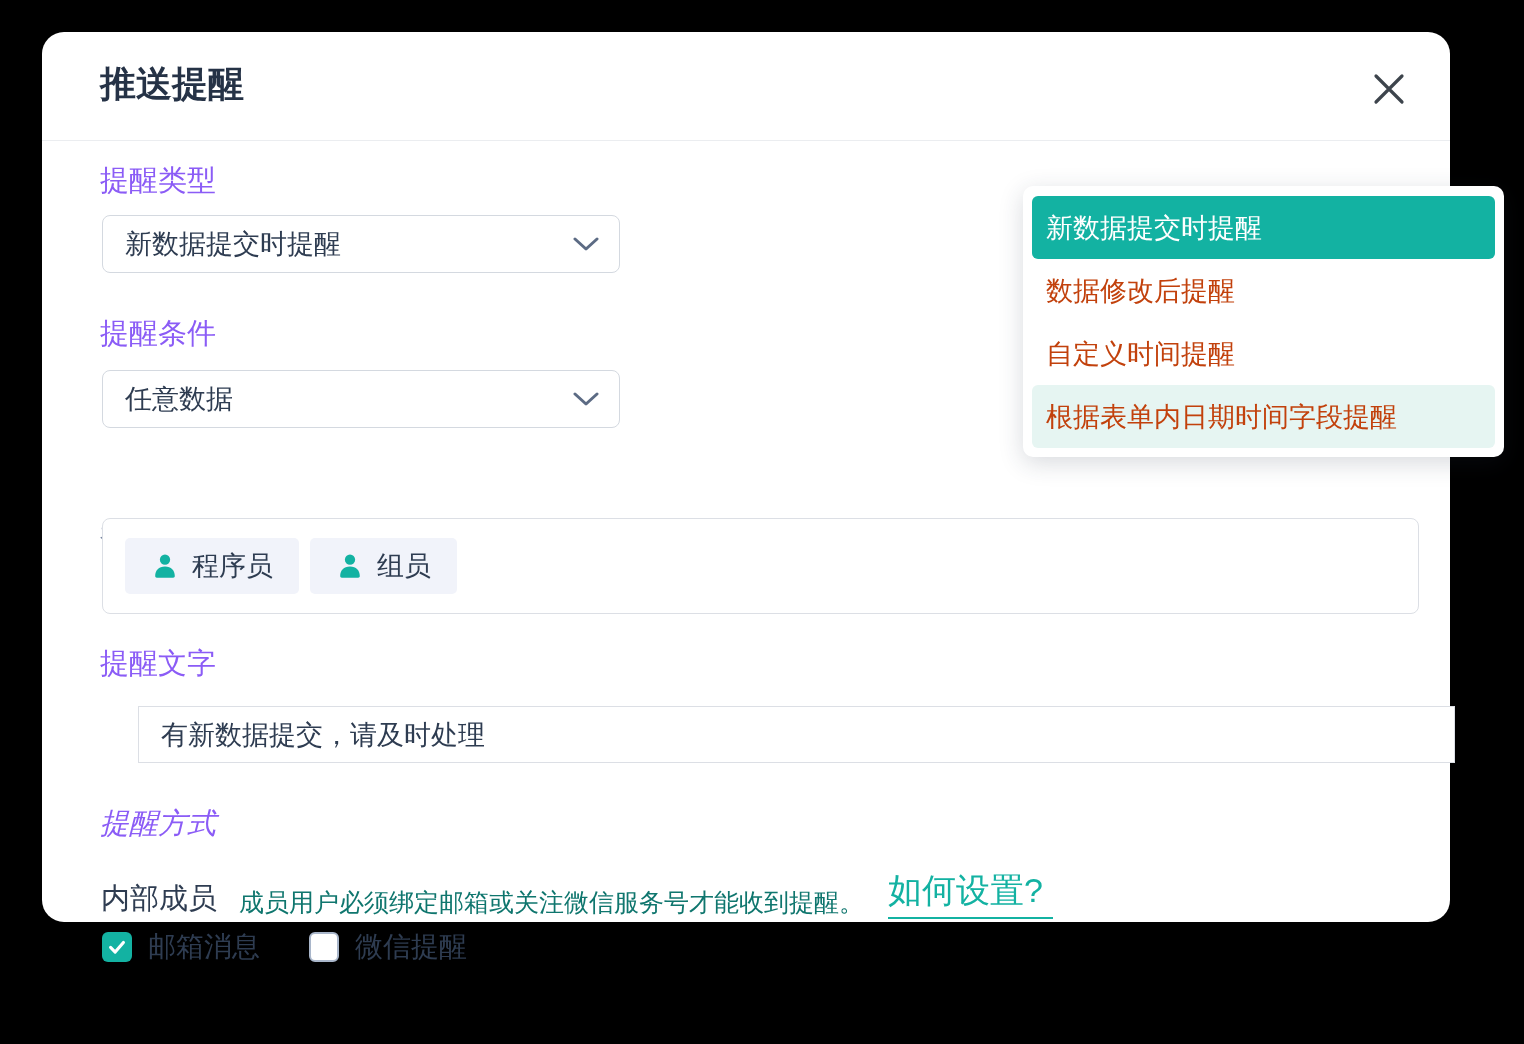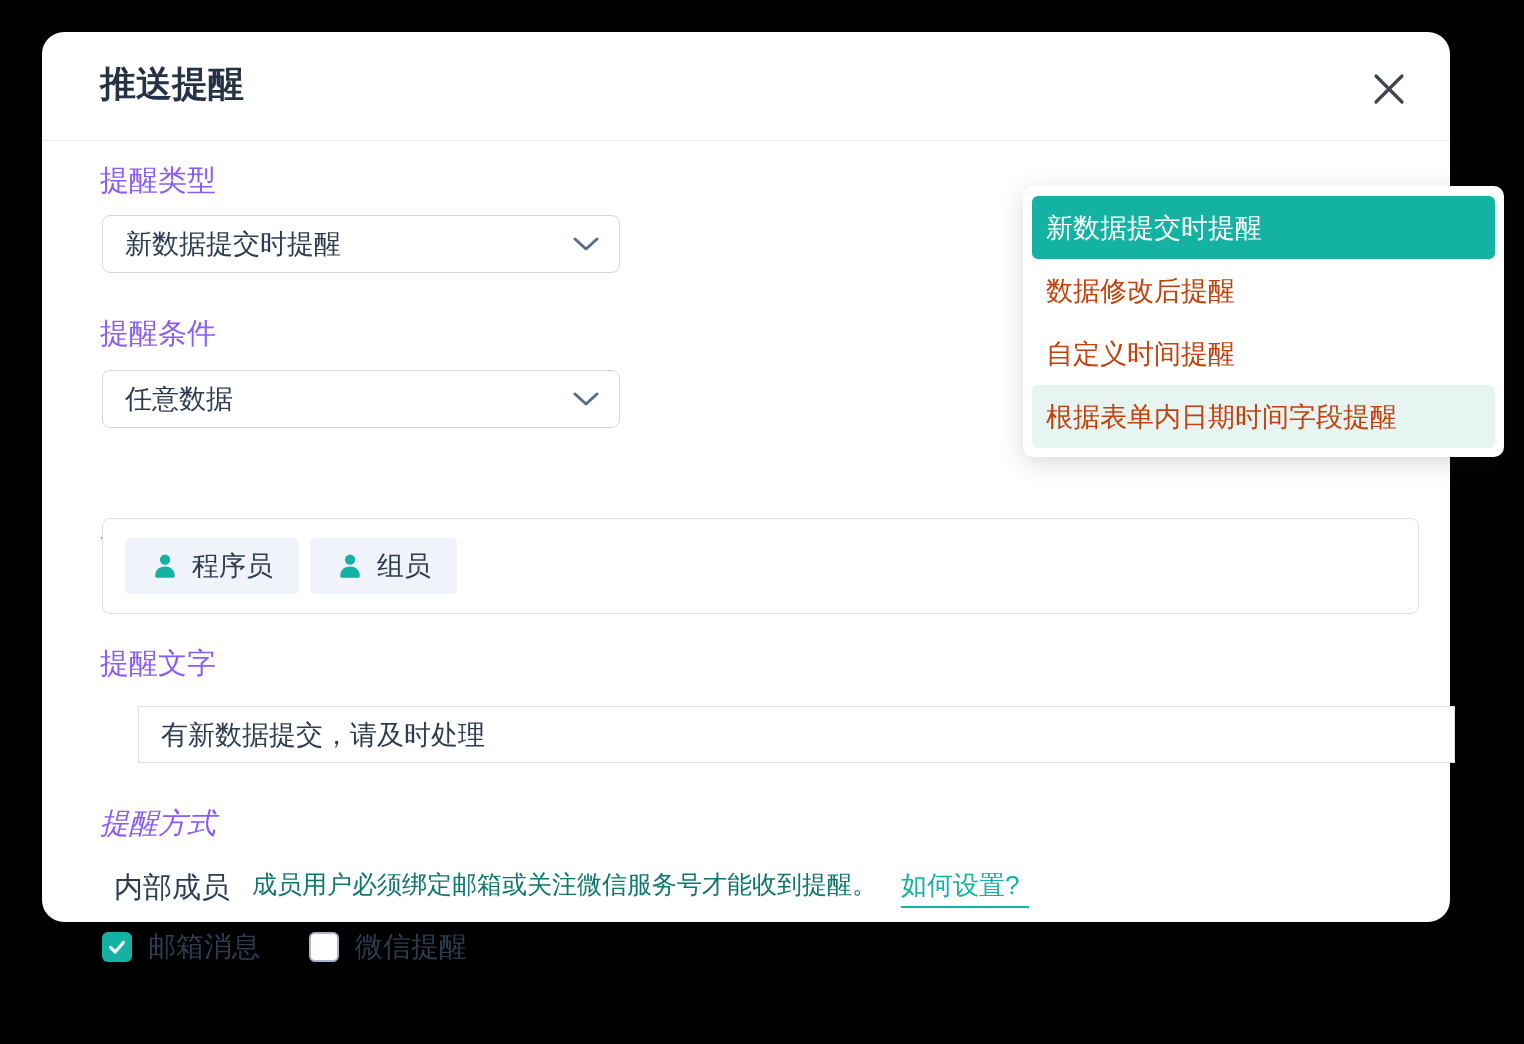--- a/index.html
+++ b/index.html
@@ -58,27 +58,27 @@
     padding:0 26px;cursor:default;
   }
   .member-tag .tag-label{font-size:27px;color:#2e3c51;white-space:nowrap;}
   .text-input{
     position:absolute;left:60px;top:674px;width:1317px;height:57px;
     border:1px solid #dcdfe5;border-radius:0;background:#fff;
     box-sizing:border-box;font-size:27px;color:#2e3c51;
     padding:0 22px;font-family:"Liberation Sans", sans-serif;outline:none;margin-left:36px;
   }
   .method-row{
-    position:absolute;left:72px;top:836px;
-    display:flex;align-items:flex-start;white-space:nowrap;
+    position:absolute;left:59px;top:836px;
+    display:flex;align-items:flex-end;white-space:nowrap;
   }
   .method-row .member-type{font-size:29px;color:#2e3c51;margin-right:22px;}
   .method-row .helper{font-size:25px;color:#0f766e;margin-right:24px;}
   .method-row .setup-link{
-    font-size:26px;color:#13b2a2;text-decoration:none;
+    font-size:34px;color:#13b2a2;text-decoration:none;
     border-bottom:2px solid #13b2a2;padding:0 10px 3px 0;cursor:pointer;
   }
   .checkbox-row{
     position:absolute;left:60px;top:889px;
     display:flex;align-items:center;
   }
   .checkbox-item{display:flex;align-items:center;cursor:pointer;margin-top:7px;}
   .checkbox-item + .checkbox-item{margin-left:49px;}
   .checkbox{
     width:30px;height:30px;border-radius:6px;box-sizing:border-box;

